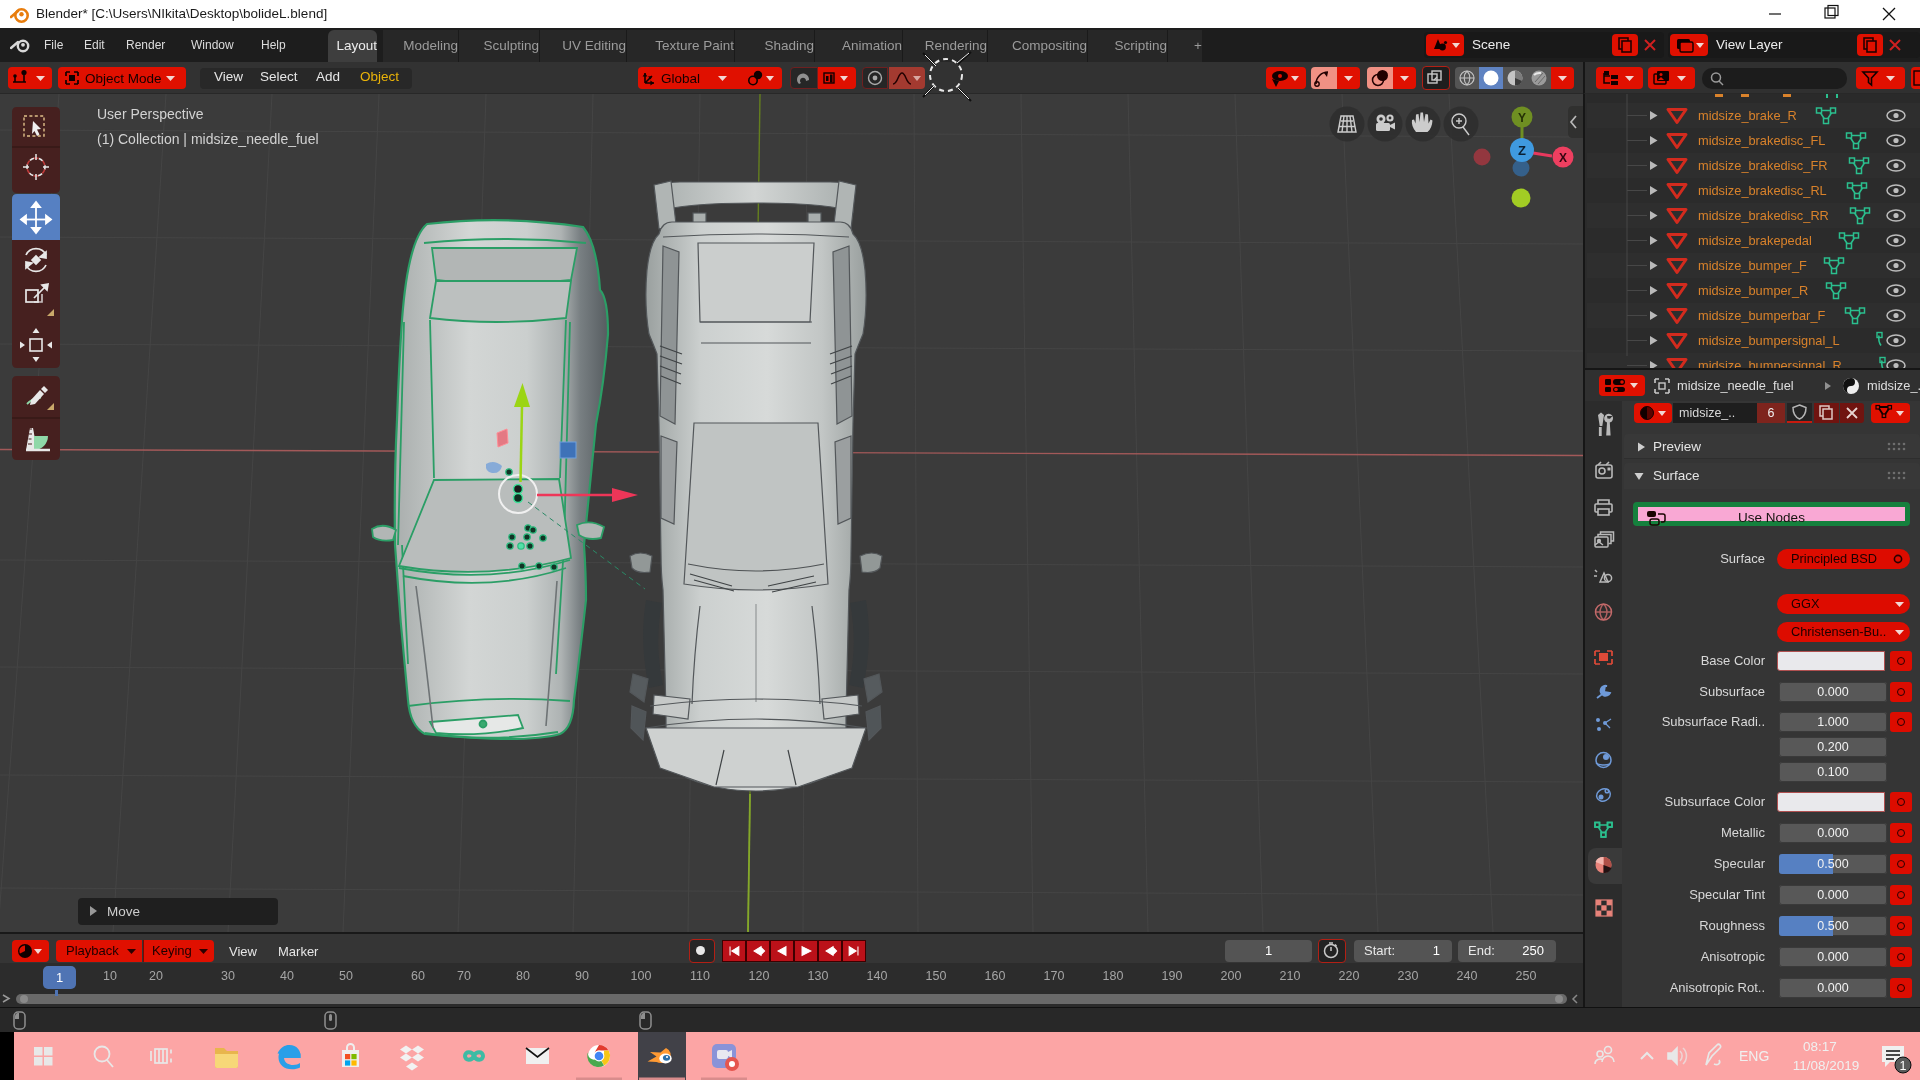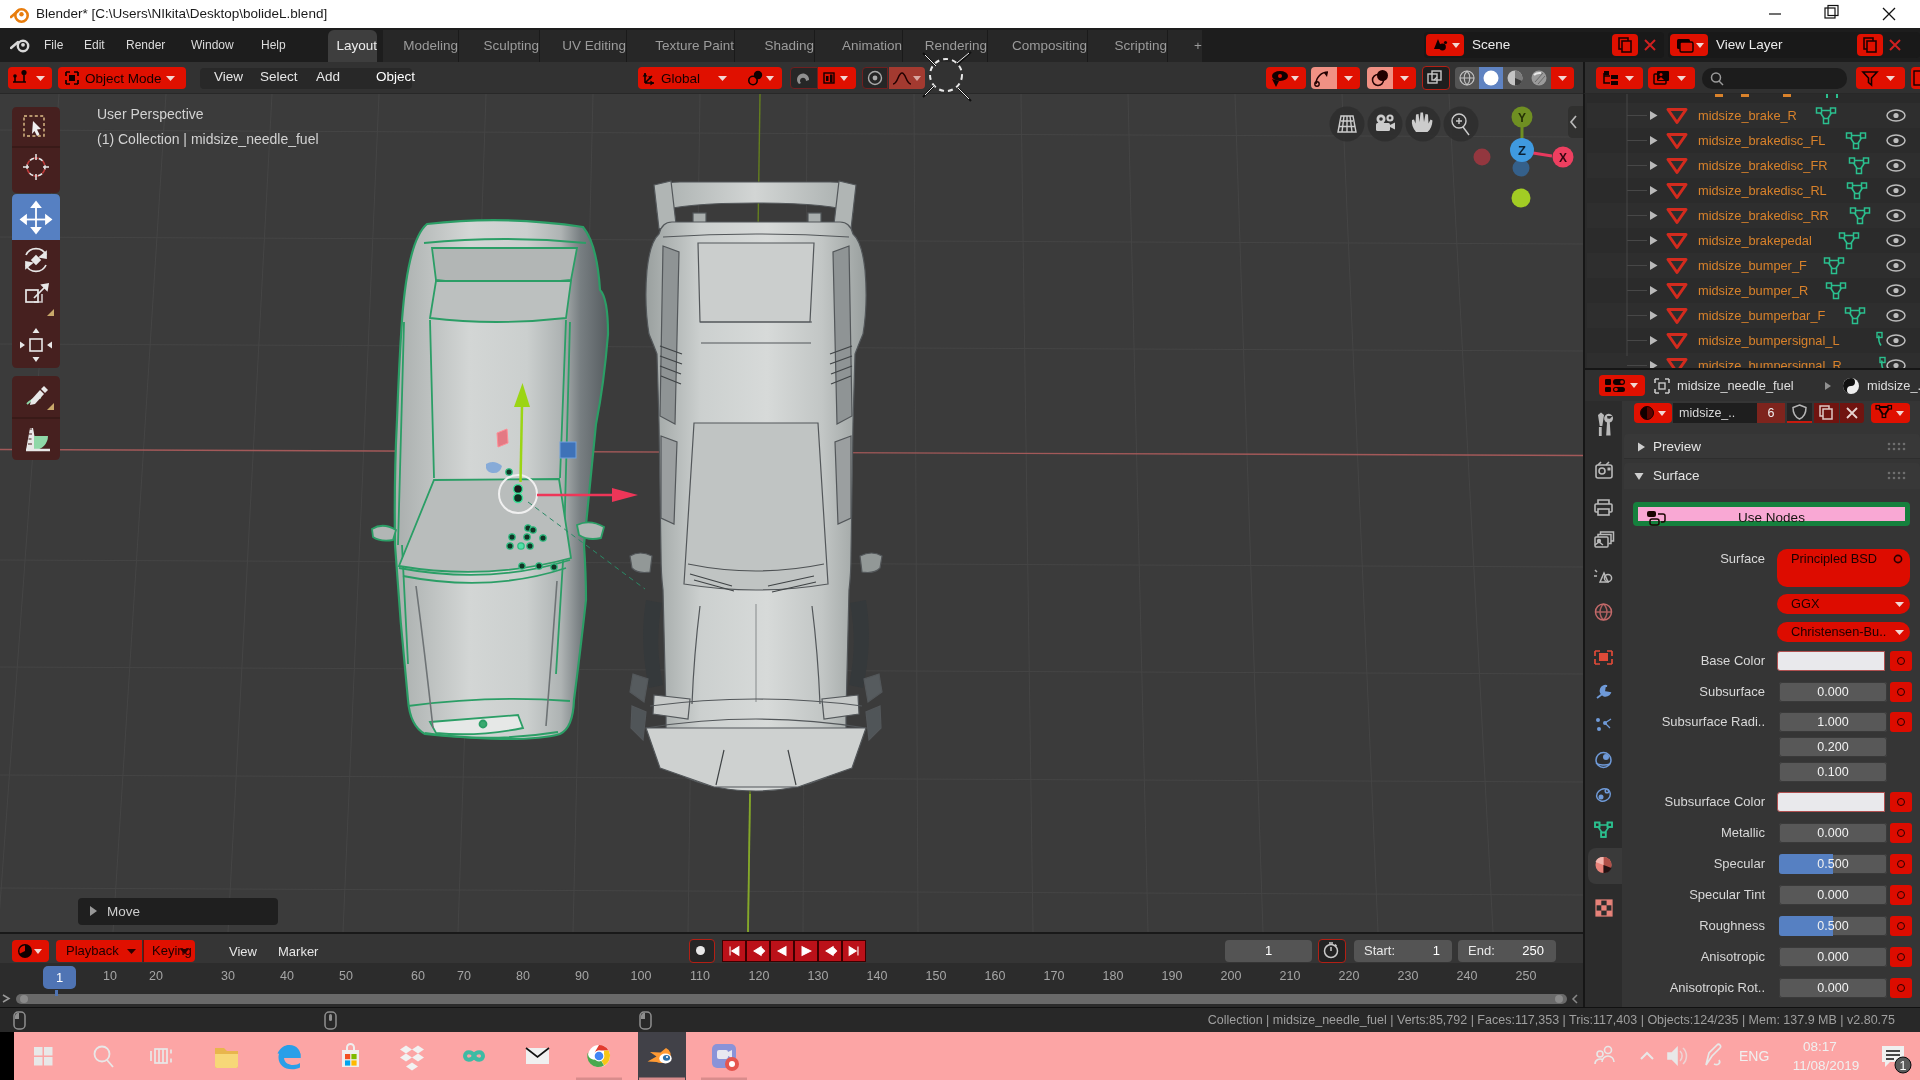--- a/index.html
+++ b/index.html
@@ -124,21 +124,21 @@
 <svg width="128" height="22" viewBox="0 0 128 22">
 <path d="M8,5 h4 M8,5 v4 M20,5 h-4 M20,5 v4 M8,17 h4 M8,17 v-4 M20,17 h-4 M20,17 v-4" stroke="#100" stroke-width="1.7" fill="none"></path>
 <rect x="11" y="8" width="6" height="6" fill="#100"></rect>
 <text x="27" y="15.5" font-family="Liberation Sans, sans-serif" font-size="13.5" fill="#170000">Object Mode</text>
 <path d="M108,9 l4.5,5 l4.5,-5" fill="#f2d7d3"></path>
 </svg></div>
 <div class="abs" style="left:200px;top:6px;width:212px;height:21px;background:#282828;border-radius:4px"></div>
 <div class="abs" style="left:214px;top:7px;font-size:13.5px;color:#e6e6e6">View</div>
 <div class="abs" style="left:260px;top:7px;font-size:13.5px;color:#e6e6e6">Select</div>
 <div class="abs" style="left:316px;top:7px;font-size:13.5px;color:#e6e6e6">Add</div>
-<div class="abs" style="left:376px;top:7px;font-size:13.5px;color:#ffffff">Object</div>
+<div class="abs" style="left:360px;top:7px;font-size:13.5px;color:#eab308">Object</div>
 <div class="rbtn" style="left:638px;top:5px;width:118px">
 <svg width="99" height="22" viewBox="0 0 99 22">
 <path d="M7,16 L7,6 M7,16 L16,16 M7,16 L14,9" stroke="#100" stroke-width="1.6"></path>
 <path d="M7,6 l-2.4,3.6 h4.8 Z M16,16 l-3.6,-2.4 v4.8 Z M14,9 l-4,0.6 l2.8,2.8 Z" fill="#100"></path>
 <text x="23" y="15.5" font-family="Liberation Sans, sans-serif" font-size="13.5" fill="#170000">Global</text>
 <path d="M80,9 l4.5,5 l4.5,-5" fill="#f2d7d3"></path>
 </svg></div>
 <div class="rbtn" style="left:742px;top:5px;width:40px"><svg width="40" height="22" viewBox="0 0 40 22">
           <circle cx="11" cy="13.5" r="4.2" fill="none" stroke="#100" stroke-width="1.6"></circle>
           <circle cx="16" cy="8" r="4.2" fill="#100"></circle>
@@ -476,21 +476,21 @@
           <circle cx="13" cy="11" r="7" fill="#100"></circle>
           <path d="M13,11 L13,5.5 A5.5,5.5 0 0 0 8,13.5 Z" fill="#e01000"></path>
           <path d="M22,9 l4,5 l4,-5" fill="#f2d7d3"></path>
         </svg></div>
 <div class="rbtn" style="left:56px;top:6px;width:86px;height:22px;border-radius:4px 0 0 4px">
         <div style="position:absolute;left:10px;top:3px;font-size:13px;color:#1d0000">Playback</div>
         <svg style="position:absolute;right:5px;top:8px" width="11" height="8">
           <path d="M1,1 l4.5,5 l4.5,-5" fill="#2b0000"></path>
         </svg>
       </div>
-<div class="rbtn" style="left:143px;top:6px;width:52px;height:22px;border-radius:0 4px 4px 0;border-left:1px solid #7a0800">
+<div class="rbtn" style="left:143px;top:6px;width:71px;height:22px;border-radius:0 4px 4px 0;border-left:1px solid #7a0800">
         <div style="position:absolute;left:8px;top:3px;font-size:13px;color:#1d0000">Keying</div>
         <svg style="position:absolute;right:5px;top:8px" width="11" height="8">
           <path d="M1,1 l4.5,5 l4.5,-5" fill="#2b0000"></path>
         </svg>
       </div>
 <div class="abs" style="left:229px;top:10px;font-size:13px;color:#e6e6e6">View</div>
 <div class="abs" style="left:278px;top:10px;font-size:13px;color:#e6e6e6">Marker</div>
 <div class="abs" style="left:689px;top:5px;width:26px;height:24px;background:#262626;border:1.5px solid #b32015;border-radius:4px">
         <div style="position:absolute;left:6px;top:6px;width:9px;height:9px;border-radius:50%;background:#e8e8e8"></div>
       </div>
@@ -861,21 +861,21 @@
       </svg>
 <div class="abs" style="left:48px;top:132px;width:277px;height:24px;background:#f9a8d4;border-radius:4px;border:5px solid #15803d">
         <svg width="26" height="22" style="position:absolute;left:6px;top:0">
           <rect x="3" y="4" width="9" height="6" rx="2" fill="#1a0502"></rect>
           <rect x="6" y="12" width="9" height="6" rx="2" fill="none" stroke="#1a0502" stroke-width="1.5"></rect>
           <path d="M14,7 h5 a2,2 0 0 1 2,2 v4 a2,2 0 0 1 -2,2 h-2" fill="none" stroke="#1a0502" stroke-width="1.5"></path>
         </svg>
         <div style="position:absolute;left:0;top:3px;width:100%;text-align:center;font-size:13.5px;color:#16140f">Use Nodes</div>
       </div>
 <div class="plabel" style="left:40px;top:179px">Surface</div>
-<div class="abs" style="left:192px;top:179px;width:133px;height:38px;background:#dd0c00;border-radius:10px">
+<div class="abs" style="left:192px;top:179px;width:133px;height:20px;background:#dd0c00;border-radius:10px">
         <div style="position:absolute;left:14px;top:2px;font-size:12.8px;color:#1d0000">Principled BSD</div>
         <svg style="position:absolute;right:6px;top:5px" width="11" height="11">
           <circle cx="5" cy="5" r="3.6" fill="none" stroke="#2b0000" stroke-width="1.6"></circle>
         </svg>
       </div>
 <div class="abs" style="left:192px;top:224px;width:133px;height:20px;background:#dd0c00;border-radius:10px">
         <div style="position:absolute;left:14px;top:2px;font-size:12.8px;color:#1d0000">GGX</div>
         <svg style="position:absolute;right:5px;top:7px" width="11" height="8">
           <path d="M1,1 l4.5,5 l4.5,-5" fill="#f2d7d3"></path>
         </svg>
@@ -949,21 +949,20 @@
         </g>
         <g transform="translate(325,0)">
           <rect x="0" y="4" width="11" height="17" rx="4" fill="none" stroke="#8f8f8f" stroke-width="1.5"></rect>
           <rect x="4" y="6" width="3" height="7" rx="1.5" fill="#8f8f8f"></rect>
         </g>
         <g transform="translate(640,0)">
           <rect x="0" y="4" width="11" height="17" rx="4" fill="none" stroke="#8f8f8f" stroke-width="1.5"></rect>
           <path d="M1,8 a4,4 0 0 1 4,-3.2 l0,6.2 l-4,0 Z" fill="#8f8f8f"></path>
         </g>
       </svg>
-      <div class="abs" style="right:25px;top:5px;font-size:12.5px;color:#9f9f9f">Collection | midsize_needle_fuel | Verts:85,792 | Faces:117,353 | Tris:117,403 | Objects:124/235 | Mem: 137.9 MB | v2.80.75</div>
 </div>
 <div id="taskbar">
 <svg class="abs" style="left:0;top:0" width="1920" height="48" viewBox="0 0 1920 48">
 <rect x="624" y="0" width="48" height="48" fill="#414148"></rect>
 <rect x="562" y="45.5" width="46" height="2.5" fill="#d98c8c"></rect>
 <rect x="625" y="45.5" width="46" height="2.5" fill="#d98c8c"></rect>
 <rect x="687" y="45.5" width="46" height="2.5" fill="#d98c8c"></rect>
 <g fill="#e8e8e8">
           <rect x="20" y="15" width="8.5" height="8.5"></rect>
           <rect x="30" y="15" width="8.5" height="8.5"></rect>

